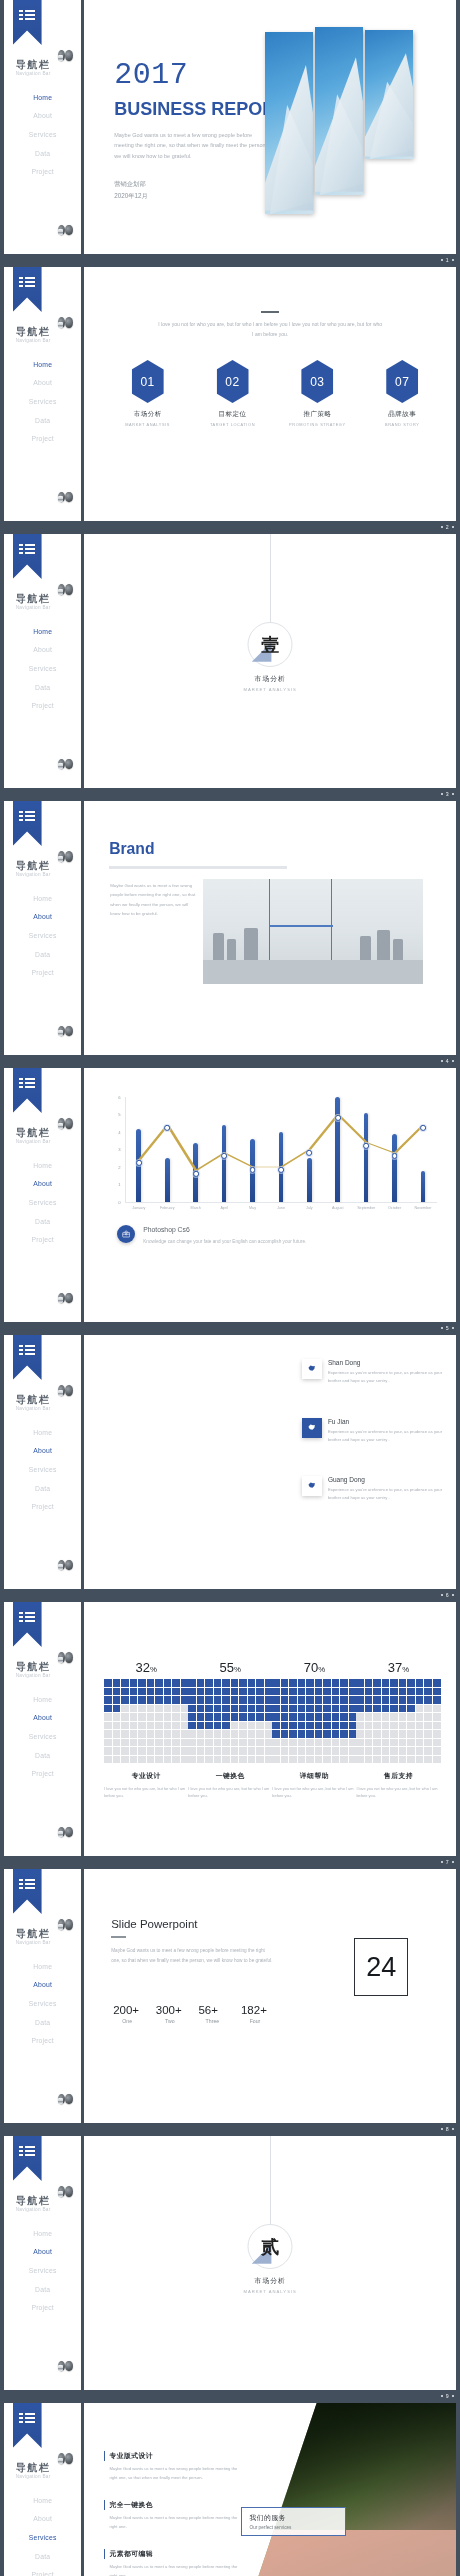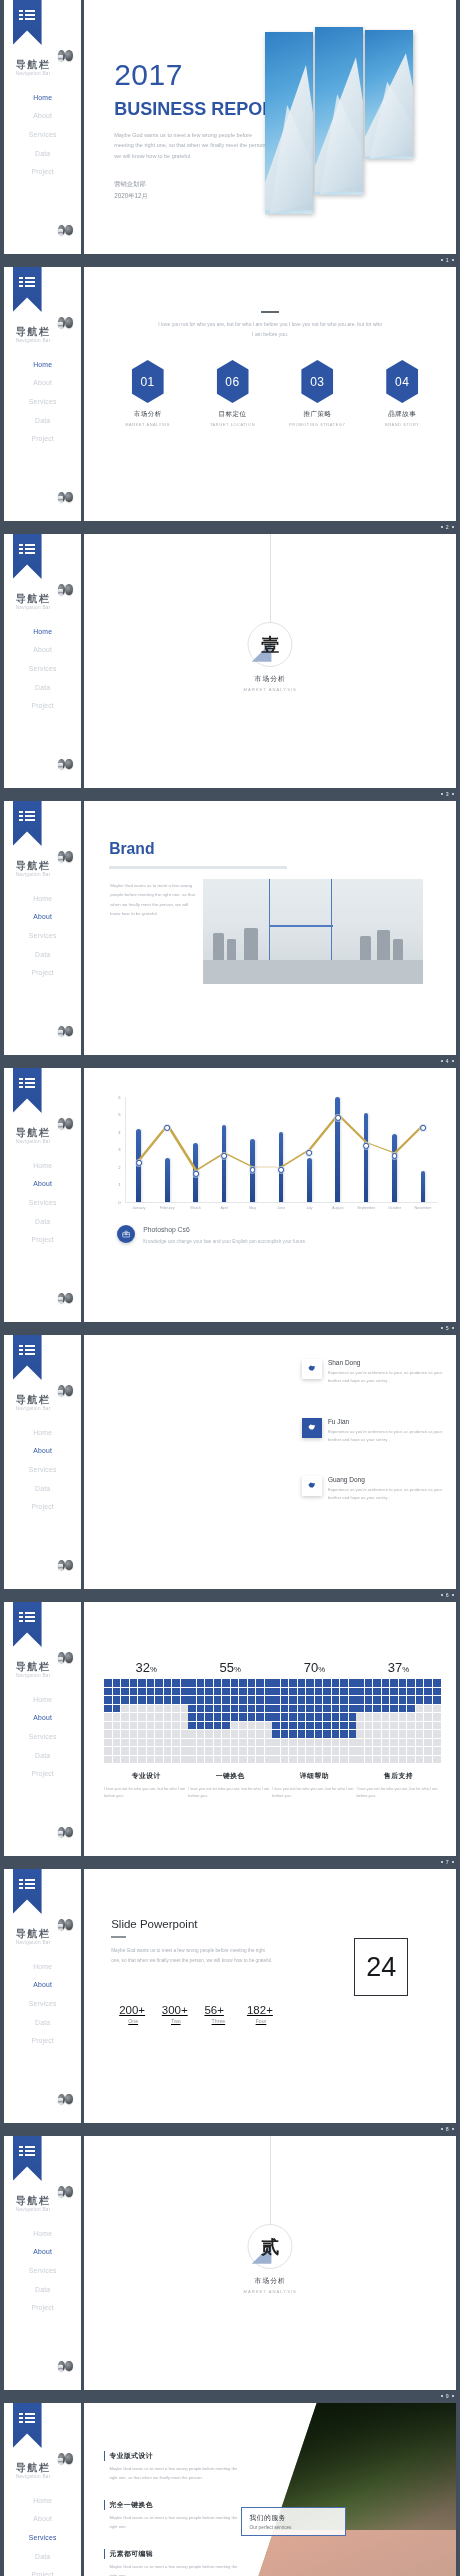--- a/index.html
+++ b/index.html
@@ -84,21 +84,21 @@
     background: linear-gradient(180deg,#f4f6f8 0%, #cfd4d9 45%, #8f969d 55%, #eef1f4 100%);
     border-radius:1px;
   }
   .bolt.top { top: 50px; }
   .bolt.bottom { bottom: 19px; }
 
   
   .stage { position:relative; flex:1; height:100%; background:#fff; }
 
   
-  .s1-year { position:absolute; left: 30px; top: 58px; font-size: 30px; color:#2e55a3; letter-spacing:0.5px; font-weight:400;}
+  .s1-year { position:absolute; left: 30px; top: 58px; font-size: 30px; color:#2e55a3; letter-spacing:0.5px; font-weight:400;font-family:Liberation Mono, monospace;}
   .s1-title { position:absolute; left: 30px; top: 99px; font-size: 18px; color:#2e55a3; font-weight:700; letter-spacing:0px;}
   .s1-desc { position:absolute; left: 30px; top: 130px; width: 157px; font-size: 5.5px; line-height:1.9; color:#a9afb6; }
   .s1-meta { position:absolute; left: 30px; top: 178px; font-size: 6.3px; line-height:1.9; color:#8e959c;}
   .s1-photos { position:absolute; right: 3.1px; top: 27px; width: 188px; height: 194px; }
   .s1-photos .ph { position:absolute; box-shadow: 1px 1.6px 4.7px rgba(0,0,0,.28); overflow:hidden; }
   .sky { background:
       linear-gradient(160deg, #2f7fc4 0%, #58a8dd 35%, #8fc8e8 62%, #cfe3ee 100%);
       position:relative; width:100%; height:100%;}
   .sail { position:absolute; background: linear-gradient(120deg,#f4f8fa 0%, #d7e4ec 55%, #b9cedd 100%); }
 
@@ -183,21 +183,21 @@
   .waf .grid { display:grid; grid-template-columns: repeat(10, 1fr); gap: 1px; }
   .waf .grid i { display:block; padding-bottom: 100%; background:#dfe1e4; }
   .waf .grid i.on { background:#2e55a3; }
   .waf .cn { text-align:center; font-size: 6.8px; color:#2b3036; margin-top: 7.3px; font-weight:700; letter-spacing:0.5px;}
   .waf .tx { font-size: 3.9px; line-height: 1.9; color:#aab0b7; margin-top: 4.2px; }
 
   
   .s8-title { position:absolute; left: 27px; top: 49px; font-size: 11.5px; color:#2b3036;}
   .s8-rule { position:absolute; left: 27px; top: 67px; width: 14.6px; height: 1.6px; background:#8d949b;}
   .s8-desc { position:absolute; left: 27px; top: 77px; width: 162px; font-size: 4.7px; line-height: 2.1; color:#aab0b7;}
-  .s8-stats { position:absolute; left: 35px; top: 135px; display:flex; gap: 14.6px; text-decoration: underline;}
+  .s8-stats { position:absolute; left: 29px; top: 135px; display:flex; gap: 14.6px;}
   .s8-stats .st { min-width: 28px; }
   .s8-stats .n { font-size: 11.5px; color:#1d2227; }
   .s8-stats .l { font-size: 5.2px; color:#8d949b; text-align:center; margin-top: 2.1px;}
   .s8-box { position:absolute; right: 48px; top: 69px; width: 54px; height: 58px; border: 0.8px solid #2b3036; display:flex; align-items:center; justify-content:center; font-size: 27px; color:#16191d;}
 
   
   .s10-photo { position:absolute; right:0; top:0; width: 225px; height: 100%;
     background: linear-gradient(145deg,#1b2414 0%, #36471f 22%, #8fae5e 44%, #e7b8a6 62%, #d49a88 100%);
     clip-path: polygon(38% 0, 100% 0, 100% 100%, 0 100%); }
   .s10-photo .dark { position:absolute; left:0; top:0; width:100%; height: 52%; background: linear-gradient(180deg, rgba(10,20,8,.92), rgba(20,40,14,.45)); }
@@ -320,31 +320,31 @@
         <div class="stage">
   <div class="s2-rule"></div>
   <div class="s2-desc">I love you not for who you are, but for who I am before you I love you not for who you are, but for who I am before you.</div>
   <div class="s2-row">
   <div class="s2-cell">
     <div class="hexa">01</div>
     <div class="s2-cn">市场分析</div>
     <div class="s2-en">MARKET ANALYSIS</div>
   </div>
   <div class="s2-cell">
-    <div class="hexa">06</div>
+    <div class="hexa">02</div>
     <div class="s2-cn">目标定位</div>
     <div class="s2-en">TARGET LOCATION</div>
   </div>
   <div class="s2-cell">
     <div class="hexa">03</div>
     <div class="s2-cn">推广策略</div>
     <div class="s2-en">PROMOTING STRATEGY</div>
   </div>
   <div class="s2-cell">
-    <div class="hexa">04</div>
+    <div class="hexa">07</div>
     <div class="s2-cn">品牌故事</div>
     <div class="s2-en">BRAND STORY</div>
   </div>
           </div>
         </div>
       </div>
     <div class="bolt top">
         <span class="cap"></span>
         <span class="bar"></span>
         <span class="cap"></span>

